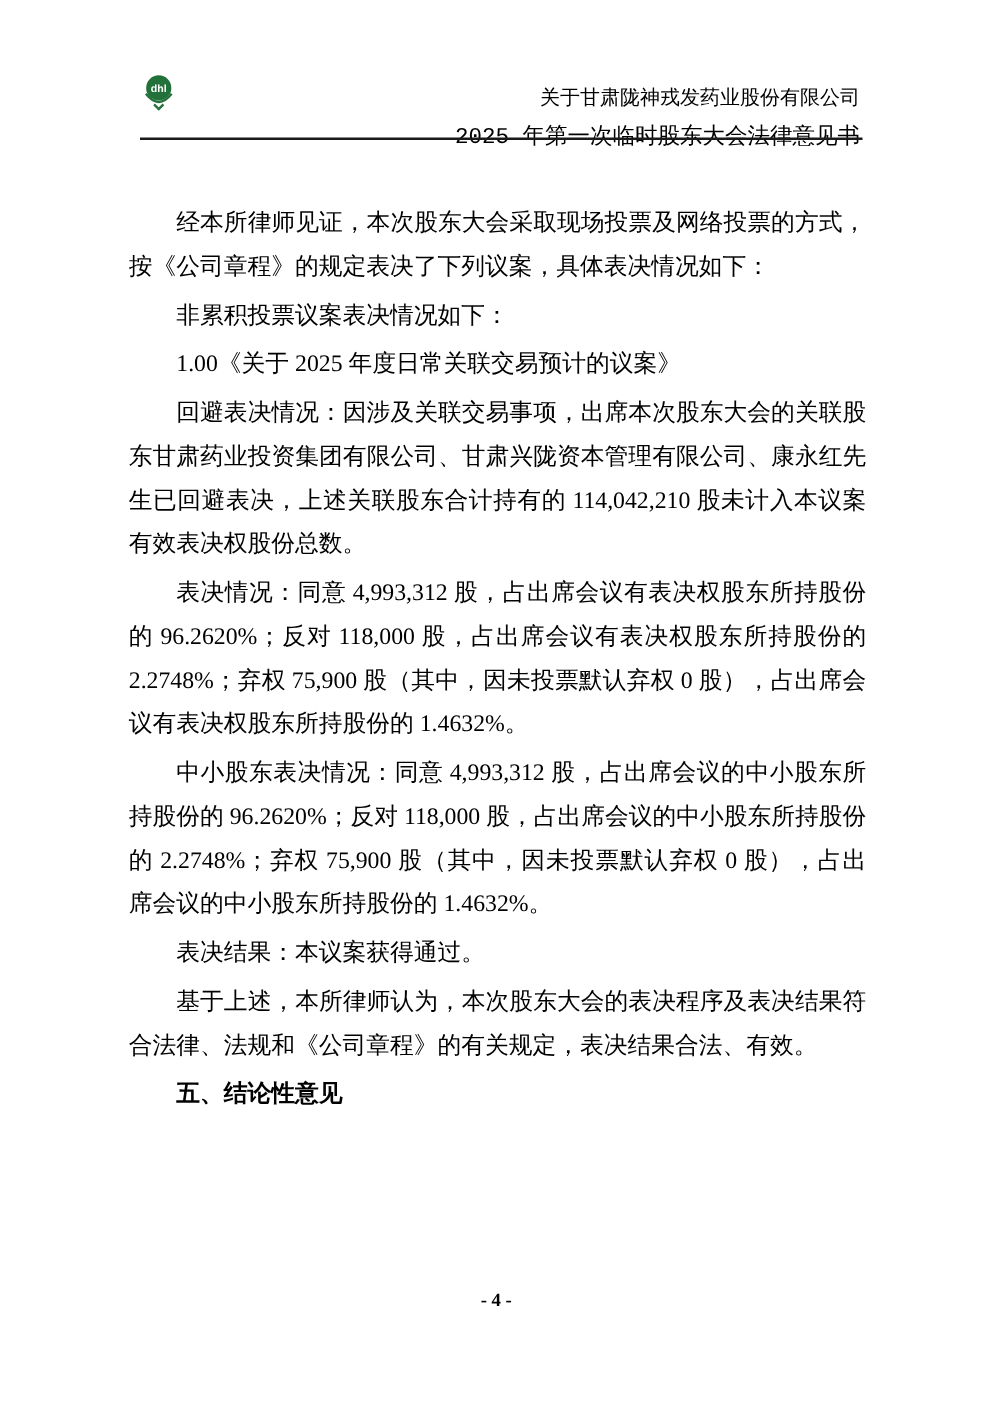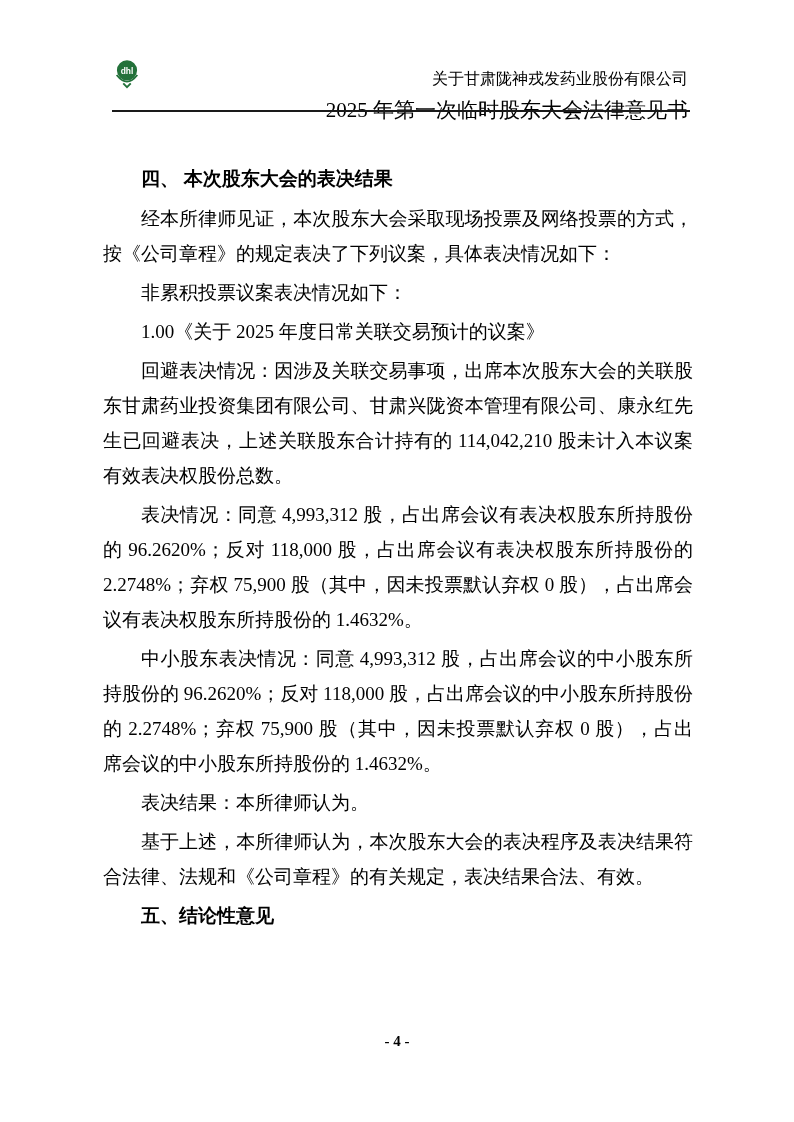--- a/index.html
+++ b/index.html
@@ -26,21 +26,21 @@
   }
   .firm-en {
     font-family:"Liberation Sans","DejaVu Sans",sans-serif;
     font-size:11px; line-height:14px; color:#2b2b2b;
   }
   .header-right {
     position:absolute; top:70px; right:106px;
     text-align:right;
   }
   .title-line1 { font-size:16px; line-height:18px; margin-bottom:13px; }
-  .title-line2 { font-size:21px; line-height:19px; }
+  .title-line2 { font-size:18px; line-height:19px;font-family:Liberation Mono, monospace; }
   .header-rule {
     position:absolute; top:110px; left:112px; right:104px;
     height:0; border-top:2.4px solid #1a1a1a;
   }
   
   .content {
     position:absolute; top:161px; left:103px; width:590px;
     font-size:19px;
   }
   .sec-heading {
@@ -81,29 +81,28 @@
 
   <div class="header-right">
     <div class="title-line1">关于甘肃陇神戎发药业股份有限公司</div>
     <div class="title-line2">2025 年第一次临时股东大会法律意见书</div>
   </div>
 
   <div class="header-rule"></div>
 
   <div class="content">
 
-    <div class="sec-heading">四、 本次股东大会的表决结果</div>
 
     <p class="body-para">经本所律师见证，本次股东大会采取现场投票及网络投票的方式，按《公司章程》的规定表决了下列议案，具体表决情况如下：</p>
     <p class="body-para">非累积投票议案表决情况如下：</p>
     <p class="body-para">1.00《关于 2025 年度日常关联交易预计的议案》</p>
     <p class="body-para">回避表决情况：因涉及关联交易事项，出席本次股东大会的关联股东甘肃药业投资集团有限公司、甘肃兴陇资本管理有限公司、康永红先生已回避表决，上述关联股东合计持有的 114,042,210 股未计入本议案有效表决权股份总数。</p>
     <p class="body-para">表决情况：同意 4,993,312 股，占出席会议有表决权股东所持股份的 96.2620%；反对 118,000 股，占出席会议有表决权股东所持股份的 2.2748%；弃权 75,900 股（其中，因未投票默认弃权 0 股），占出席会议有表决权股东所持股份的 1.4632%。</p>
     <p class="body-para">中小股东表决情况：同意 4,993,312 股，占出席会议的中小股东所持股份的 96.2620%；反对 118,000 股，占出席会议的中小股东所持股份的 2.2748%；弃权 75,900 股（其中，因未投票默认弃权 0 股），占出席会议的中小股东所持股份的 1.4632%。</p>
-    <p class="body-para">表决结果：本所律师认为。</p>
+    <p class="body-para">表决结果：本议案获得通过。</p>
     <p class="body-para">基于上述，本所律师认为，本次股东大会的表决程序及表决结果符合法律、法规和《公司章程》的有关规定，表决结果合法、有效。</p>
 
     <div class="sec-heading second">五、结论性意见</div>
 
 
   </div>
 
   <div class="footer">- 4 -</div>
 
 </div>

